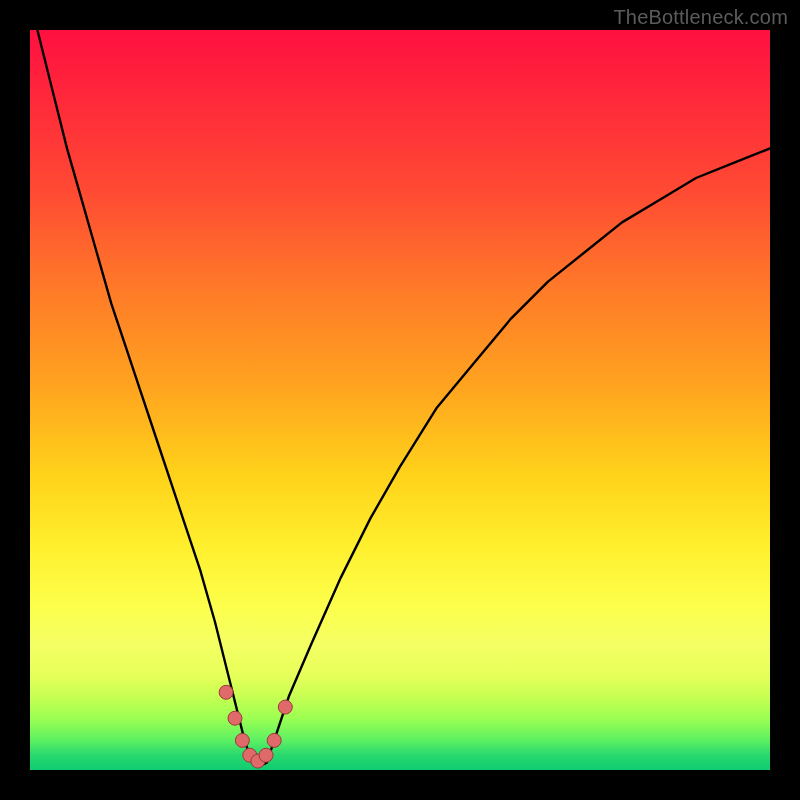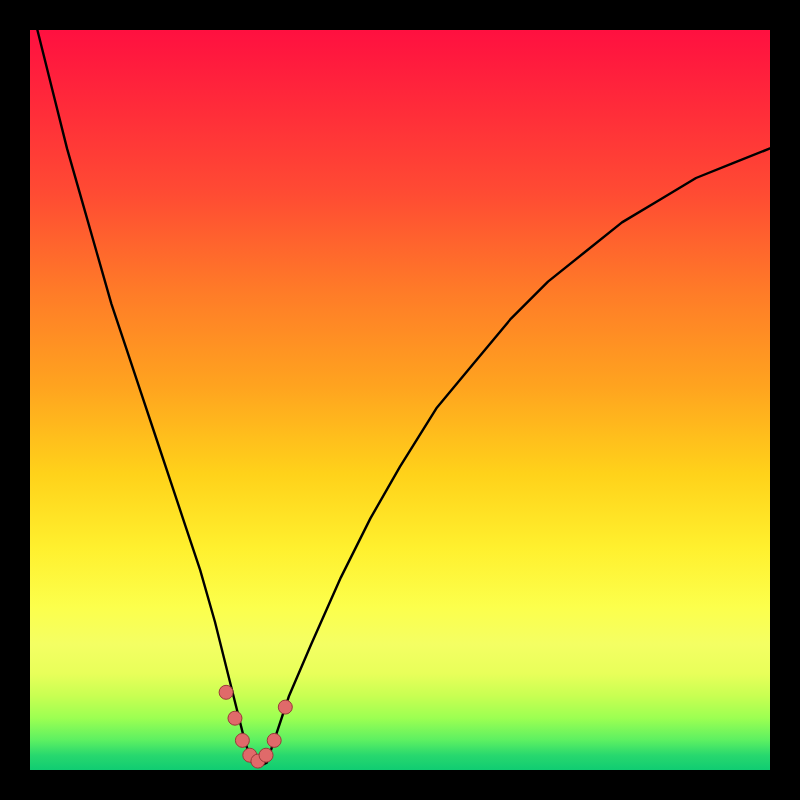--- a/index.html
+++ b/index.html
@@ -74,13 +74,14 @@
           <circle cx="204.98" cy="688.20" r="7" fill="#e06a6a" stroke="#9a3a3a" stroke-width="1"></circle>
           <circle cx="212.38" cy="710.40" r="7" fill="#e06a6a" stroke="#9a3a3a" stroke-width="1"></circle>
           <circle cx="219.78" cy="725.20" r="7" fill="#e06a6a" stroke="#9a3a3a" stroke-width="1"></circle>
           <circle cx="227.92" cy="731.12" r="7" fill="#e06a6a" stroke="#9a3a3a" stroke-width="1"></circle>
           <circle cx="236.06" cy="725.20" r="7" fill="#e06a6a" stroke="#9a3a3a" stroke-width="1"></circle>
           <circle cx="244.20" cy="710.40" r="7" fill="#e06a6a" stroke="#9a3a3a" stroke-width="1"></circle>
           <circle cx="255.30" cy="677.10" r="7" fill="#e06a6a" stroke="#9a3a3a" stroke-width="1"></circle>
         </g>
     </svg>
   </div>
+  <div class="watermark">TheBottleneck.com</div>
 </div>
 
 </body></html>

